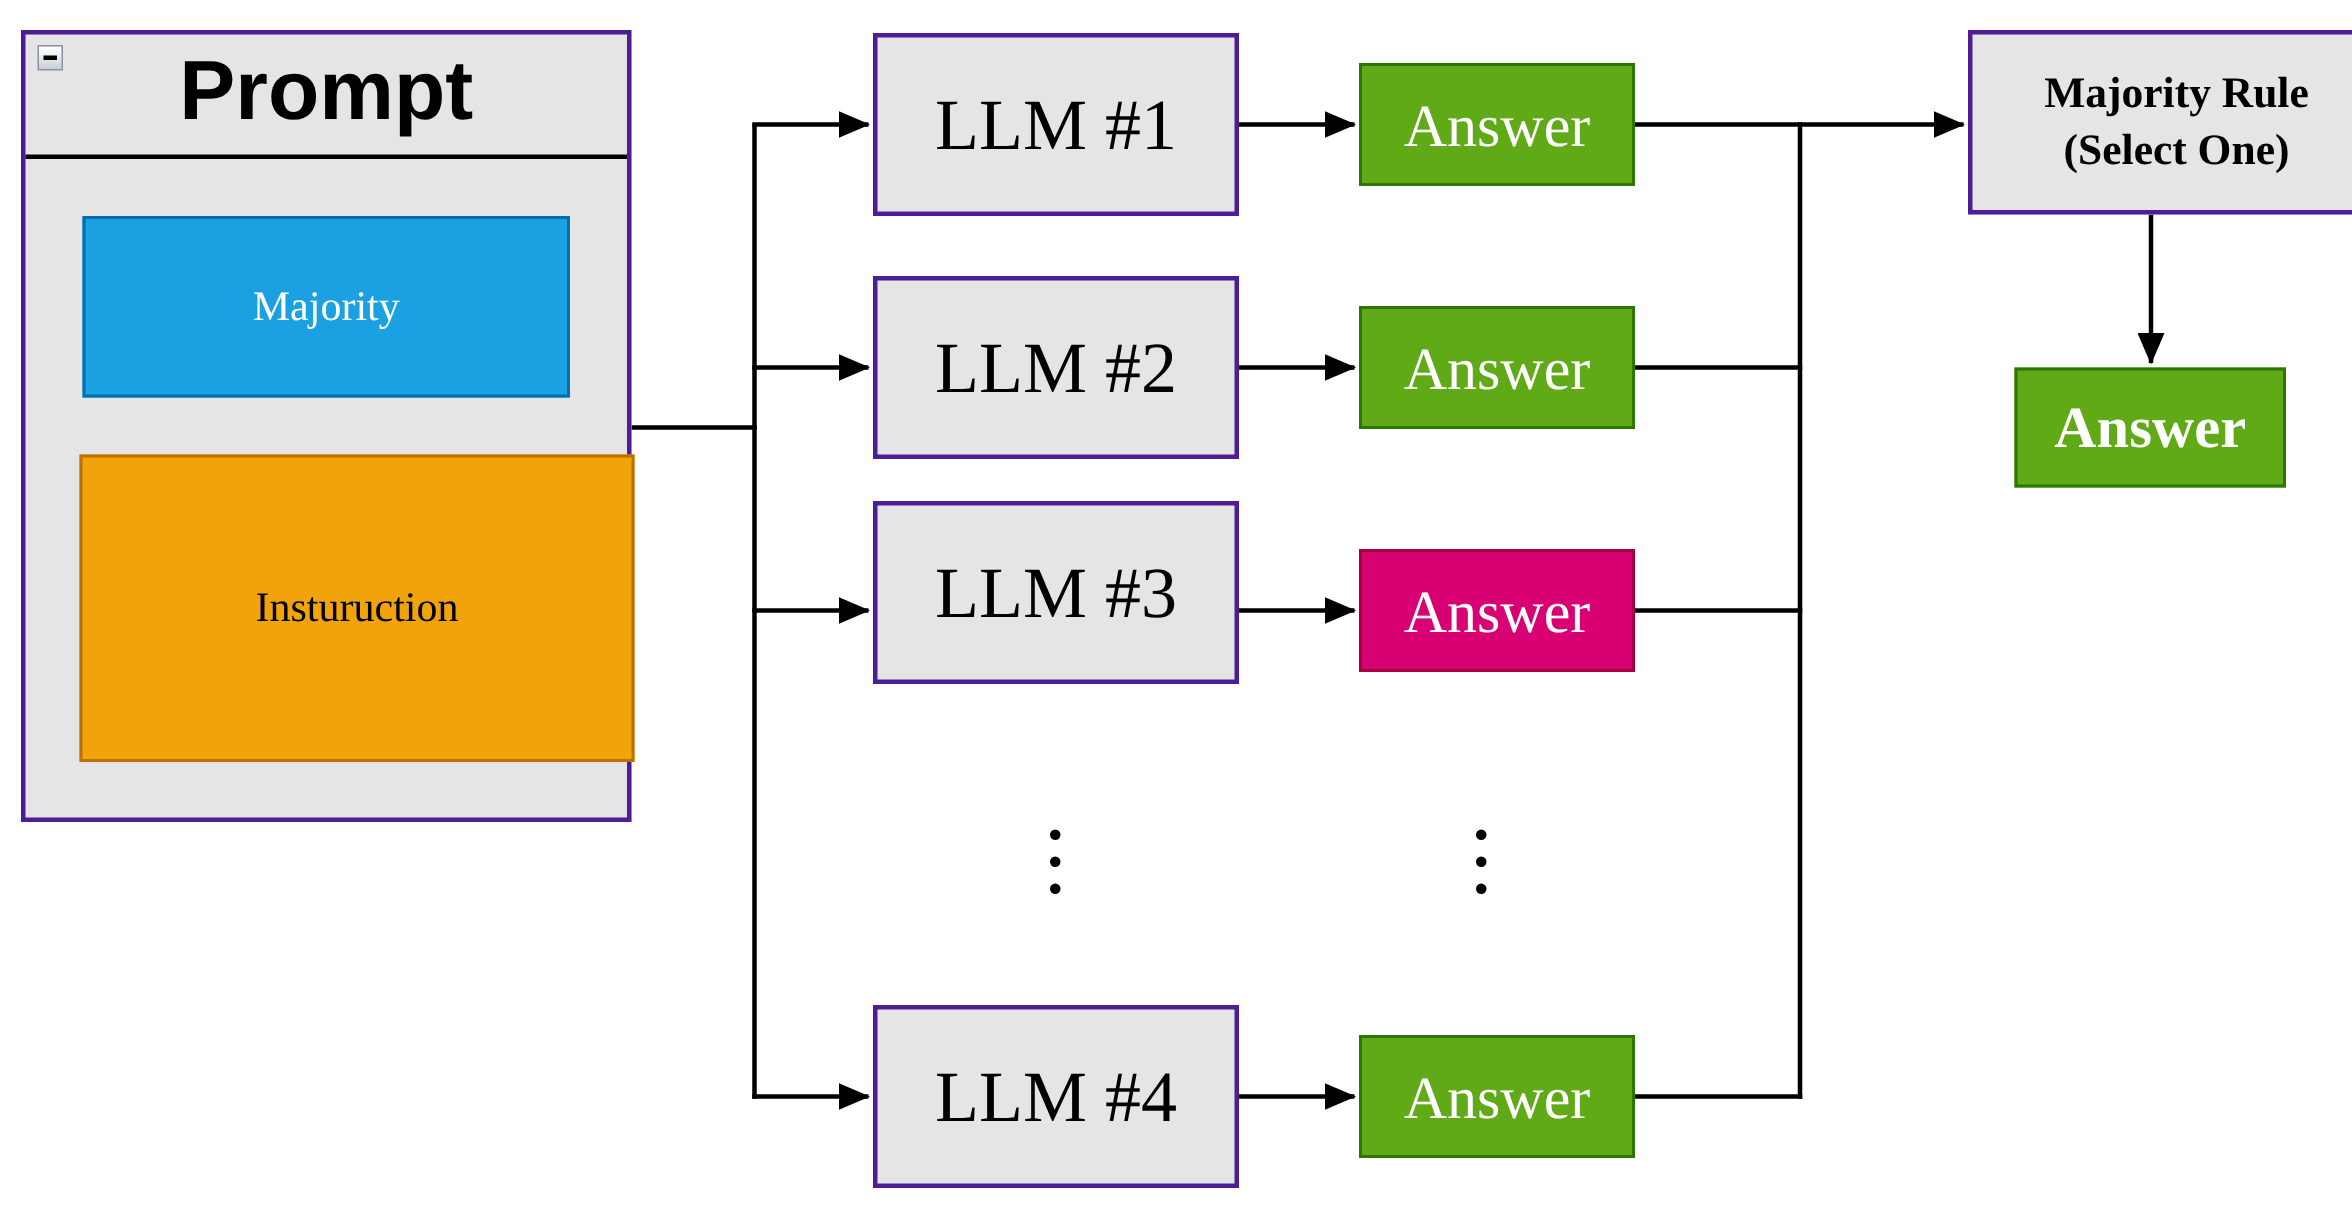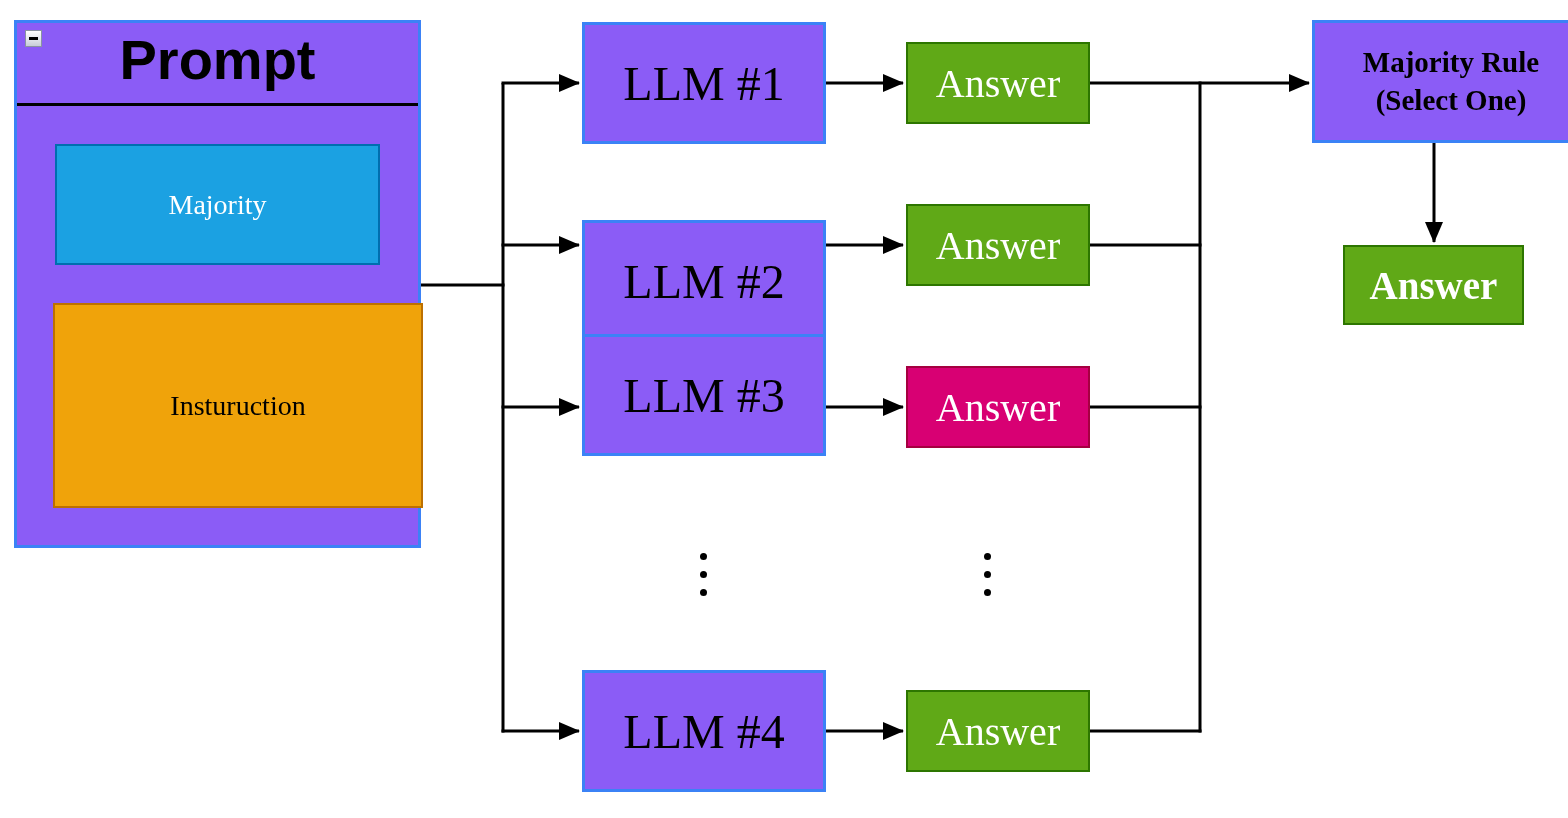--- a/index.html
+++ b/index.html
@@ -18,22 +18,22 @@
   }
   .connectors line { stroke: var(--c-line, #000); stroke-width: 3; }
   .arrowhead { fill: var(--c-line, #000); }
 
   .node {
     position: absolute;
     box-sizing: border-box;
     display: flex;
     align-items: center;
     justify-content: center;
-    background: #8b5cf6;
-    border: 3px solid #3b82f6;
+    background: #e5e5e5;
+    border: 3px solid #4c1d95;
     color: #000;
   }
 
   
   .prompt-group { left: 14px; top: 20px; width: 407px; height: 528px; flex-direction: column; justify-content: flex-start; }
   .prompt-title-row {
     position: relative;
     width: 100%; height: 83px;
     box-sizing: border-box;
     border-bottom: 3px solid #000;
@@ -65,21 +65,21 @@
     display: flex; align-items: center; justify-content: center;
     border: 2px solid #000;
     font-size: 28px;
     color: #fff;
   }
   .context-box { left: 38px; top: 121px; width: 325px; height: 121px; }
   .instruction-box { left: 36px; top: 280px; width: 370px; height: 205px; }
 
   
   .llm { left: 582px; width: 244px; height: 122px; font-size: 48px; }
-  .llm-1 { top: 22px; } .llm-2 { top: 184px; margin-top: 36px; } .llm-3 { top: 334px; } .llm-4 { top: 670px; font-family: Liberation Serif, serif; }
+  .llm-1 { top: 22px; } .llm-2 { top: 184px; } .llm-3 { top: 334px; } .llm-4 { top: 670px; font-family: Liberation Serif, serif; }
 
   
   .answer { left: 906px; width: 184px; height: 82px; border-width: 2px; font-size: 40px; color: #fff; }
   .answer-1 { top: 42px; } .answer-2 { top: 204px; } .answer-3 { top: 366px; } .answer-4 { top: 690px; }
 
   
   .majority {
     left: 1312px; top: 20px; width: 278px; height: 123px;
     flex-direction: column;
     font-weight: bold; font-size: 29px; line-height: 1.3;

